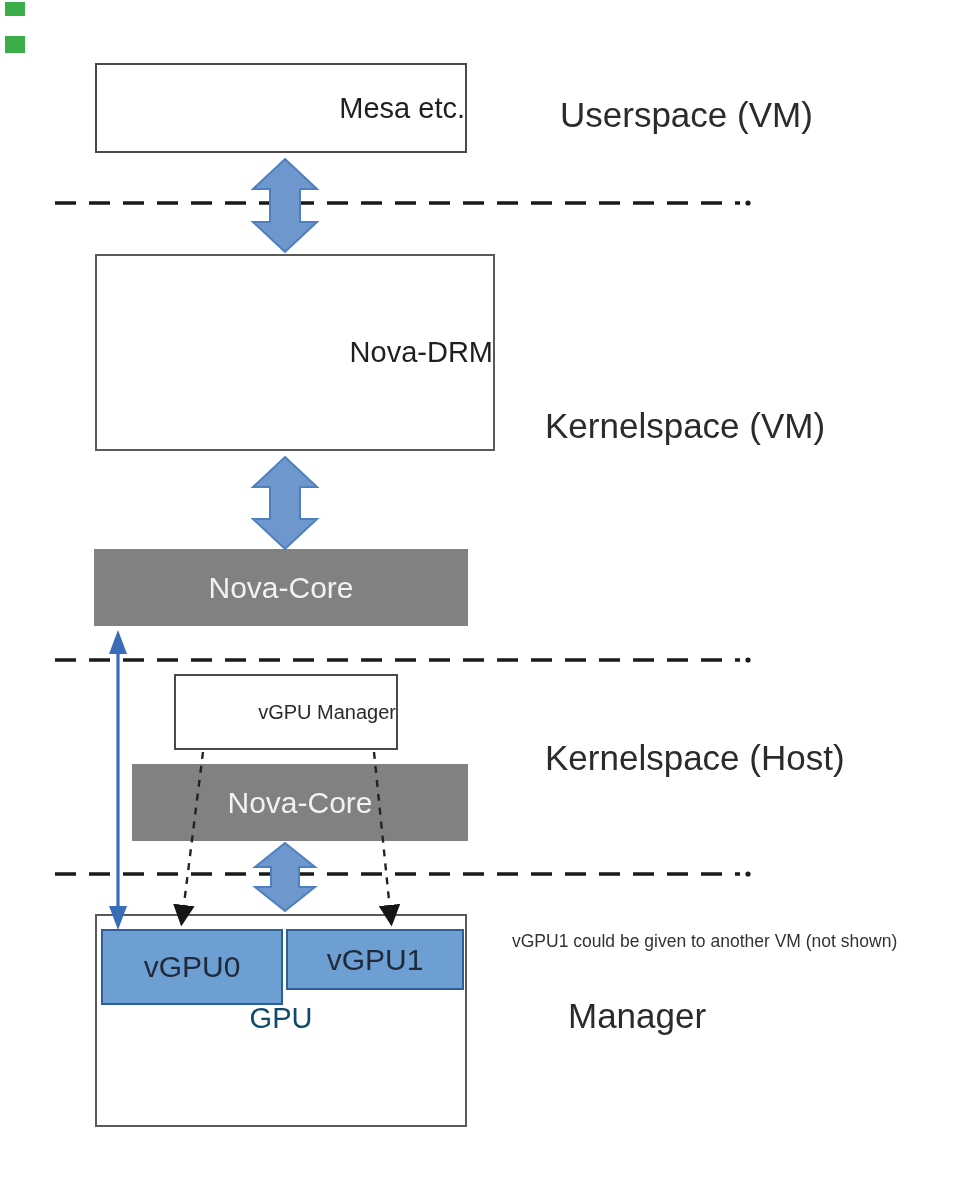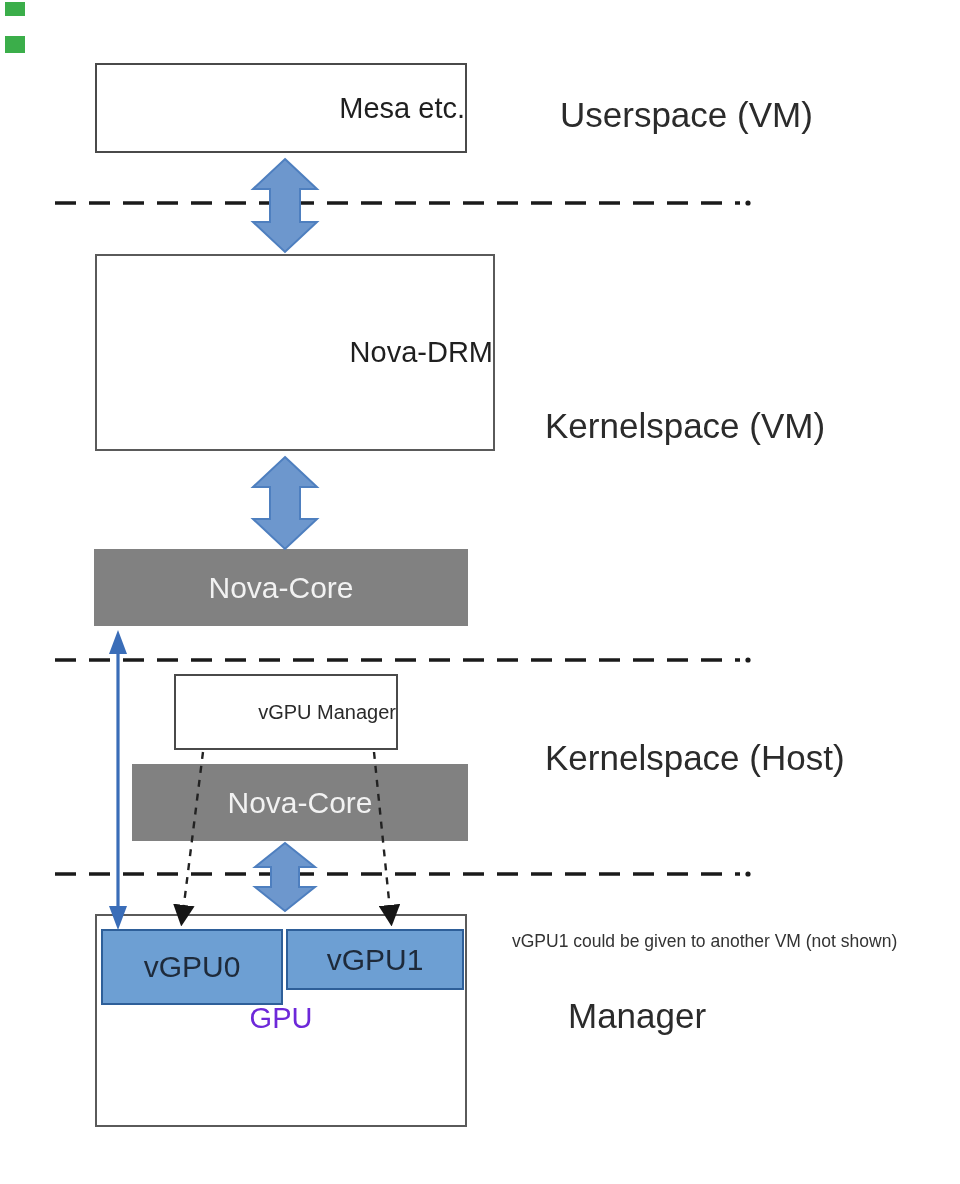--- a/index.html
+++ b/index.html
@@ -40,21 +40,21 @@
     display:flex;align-items:center;justify-content:center;z-index:1;
   }
   .graybox .lbl{font-size:30px;color:var(--gray-box-text);}
   .box-novacore-vm{left:94px;top:549px;width:374px;height:77px;}
   .box-novacore-host{left:132px;top:764px;width:336px;height:77px;}
   .box-vgpumgr{left:174px;top:674px;width:224px;height:76px;}
   .box-vgpumgr .lbl{font-size:20px;color:#2a2a2a;}
   .box-gpu{left:95px;top:914px;width:372px;height:213px;border-color:#5a5a5a;justify-content:flex-start;}
   .gpu-lbl{
     position:absolute;top:86px;left:0;width:100%;
-    text-align:center;font-size:29px;color:#6d28d9;
+    text-align:center;font-size:29px;color:#0c4a6e;
   }
   .vgpu{
     position:absolute;
     background:var(--vgpu-fill);
     border:2px solid var(--vgpu-border);
     display:flex;align-items:center;justify-content:center;
     z-index:2;
   }
   .vgpu .lbl{font-size:30px;color:var(--vgpu-text);}
   .box-vgpu0{left:101px;top:929px;width:182px;height:76px;}

